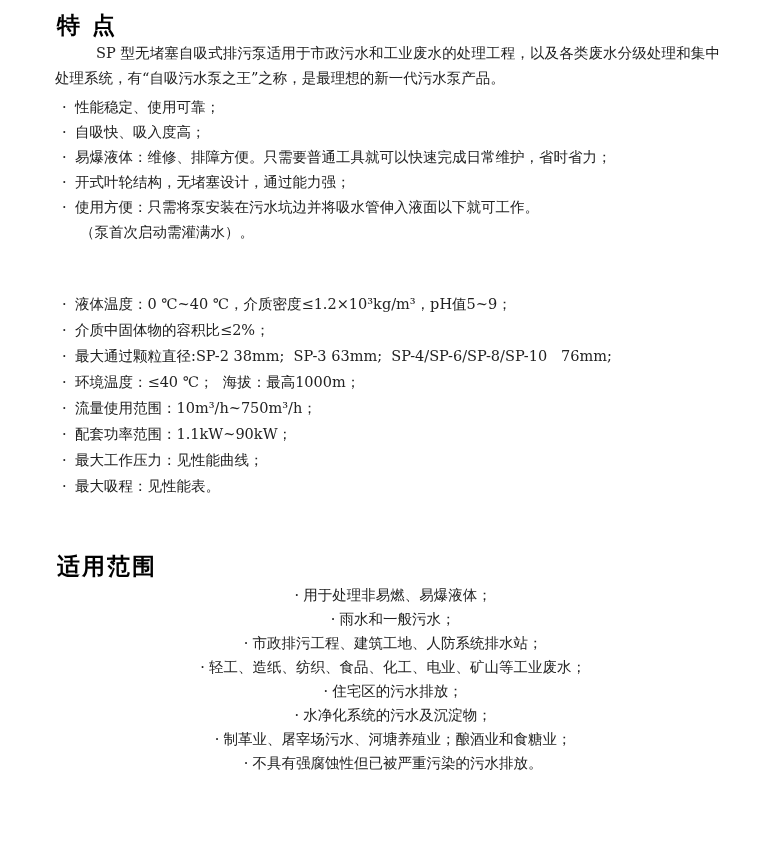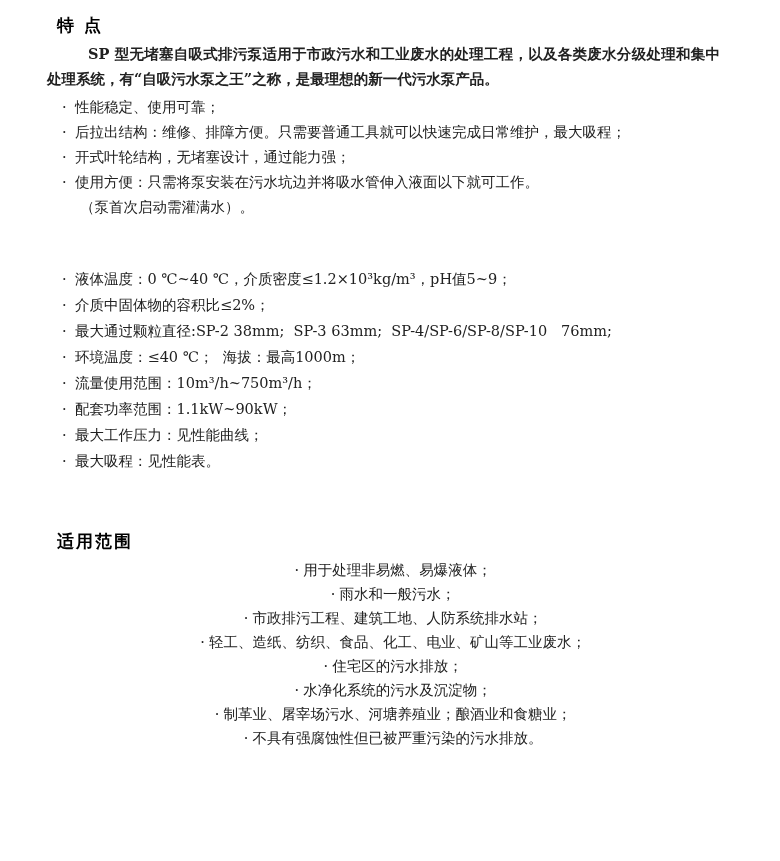--- a/index.html
+++ b/index.html
@@ -17,31 +17,30 @@
     padding: 14px 60px 0 47px;
     color: #212121;
     font-family: "DejaVu Serif", "Liberation Serif", serif;
     font-size: 14.5px;
     overflow: hidden;
   }
   h2.sec-title {
     margin: 0 0 0 10px;
     font-family: "DejaVu Sans", "Liberation Sans", sans-serif;
     font-weight: bold;
-    font-size: 17px;
+    font-size: 23px;
     line-height: 22px;
     letter-spacing: 2px;
     color: #000000;
   }
   .intro {
-    margin: 5px 0 0 0;
+    margin: 5px 0 0 8px;
     line-height: 25px;
     text-indent: 41px;
     text-align: justify;
-    font-weight: bold;
   }
   .bullets {
     margin-top: 4px;
   }
   .bullet-item {
     padding-left: 28px;
     white-space: pre-wrap;
   }
   .sec-1 .bullet-item { line-height: 25px; }
   .sec-2 .bullet-item { line-height: 26px; }
@@ -65,21 +64,22 @@
 </head>
 <body>
 
 <div class="page">
 
   <section class="sec-1">
     <h2 class="sec-title">特 点</h2>
     <p class="intro">SP 型无堵塞自吸式排污泵适用于市政污水和工业废水的处理工程，以及各类废水分级处理和集中处理系统，有“自吸污水泵之王”之称，是最理想的新一代污水泵产品。</p>
     <div class="bullets">
         <div class="bullet-item"><span class="marker">·</span><span>性能稳定、使用可靠；</span></div>
-        <div class="bullet-item"><span class="marker">·</span><span>后拉出结构：维修、排障方便。只需要普通工具就可以快速完成日常维护，最大吸程；</span></div>
+        <div class="bullet-item"><span class="marker">·</span><span>自吸快、吸入度高；</span></div>
+        <div class="bullet-item"><span class="marker">·</span><span>易爆液体：维修、排障方便。只需要普通工具就可以快速完成日常维护，省时省力；</span></div>
         <div class="bullet-item"><span class="marker">·</span><span>开式叶轮结构，无堵塞设计，通过能力强；</span></div>
         <div class="bullet-item"><span class="marker">·</span><span>使用方便：只需将泵安装在污水坑边并将吸水管伸入液面以下就可工作。</span></div>
       </div>
     <p class="note">（泵首次启动需灌满水）。</p>
   </section>
 
   <section class="sec-2">
     <div class="bullets">
         <div class="bullet-item"><span class="marker">·</span><span>液体温度：0 ℃~40 ℃，介质密度≤1.2×10³kg/m³，pH值5~9；</span></div>
         <div class="bullet-item"><span class="marker">·</span><span>介质中固体物的容积比≤2%；</span></div>

